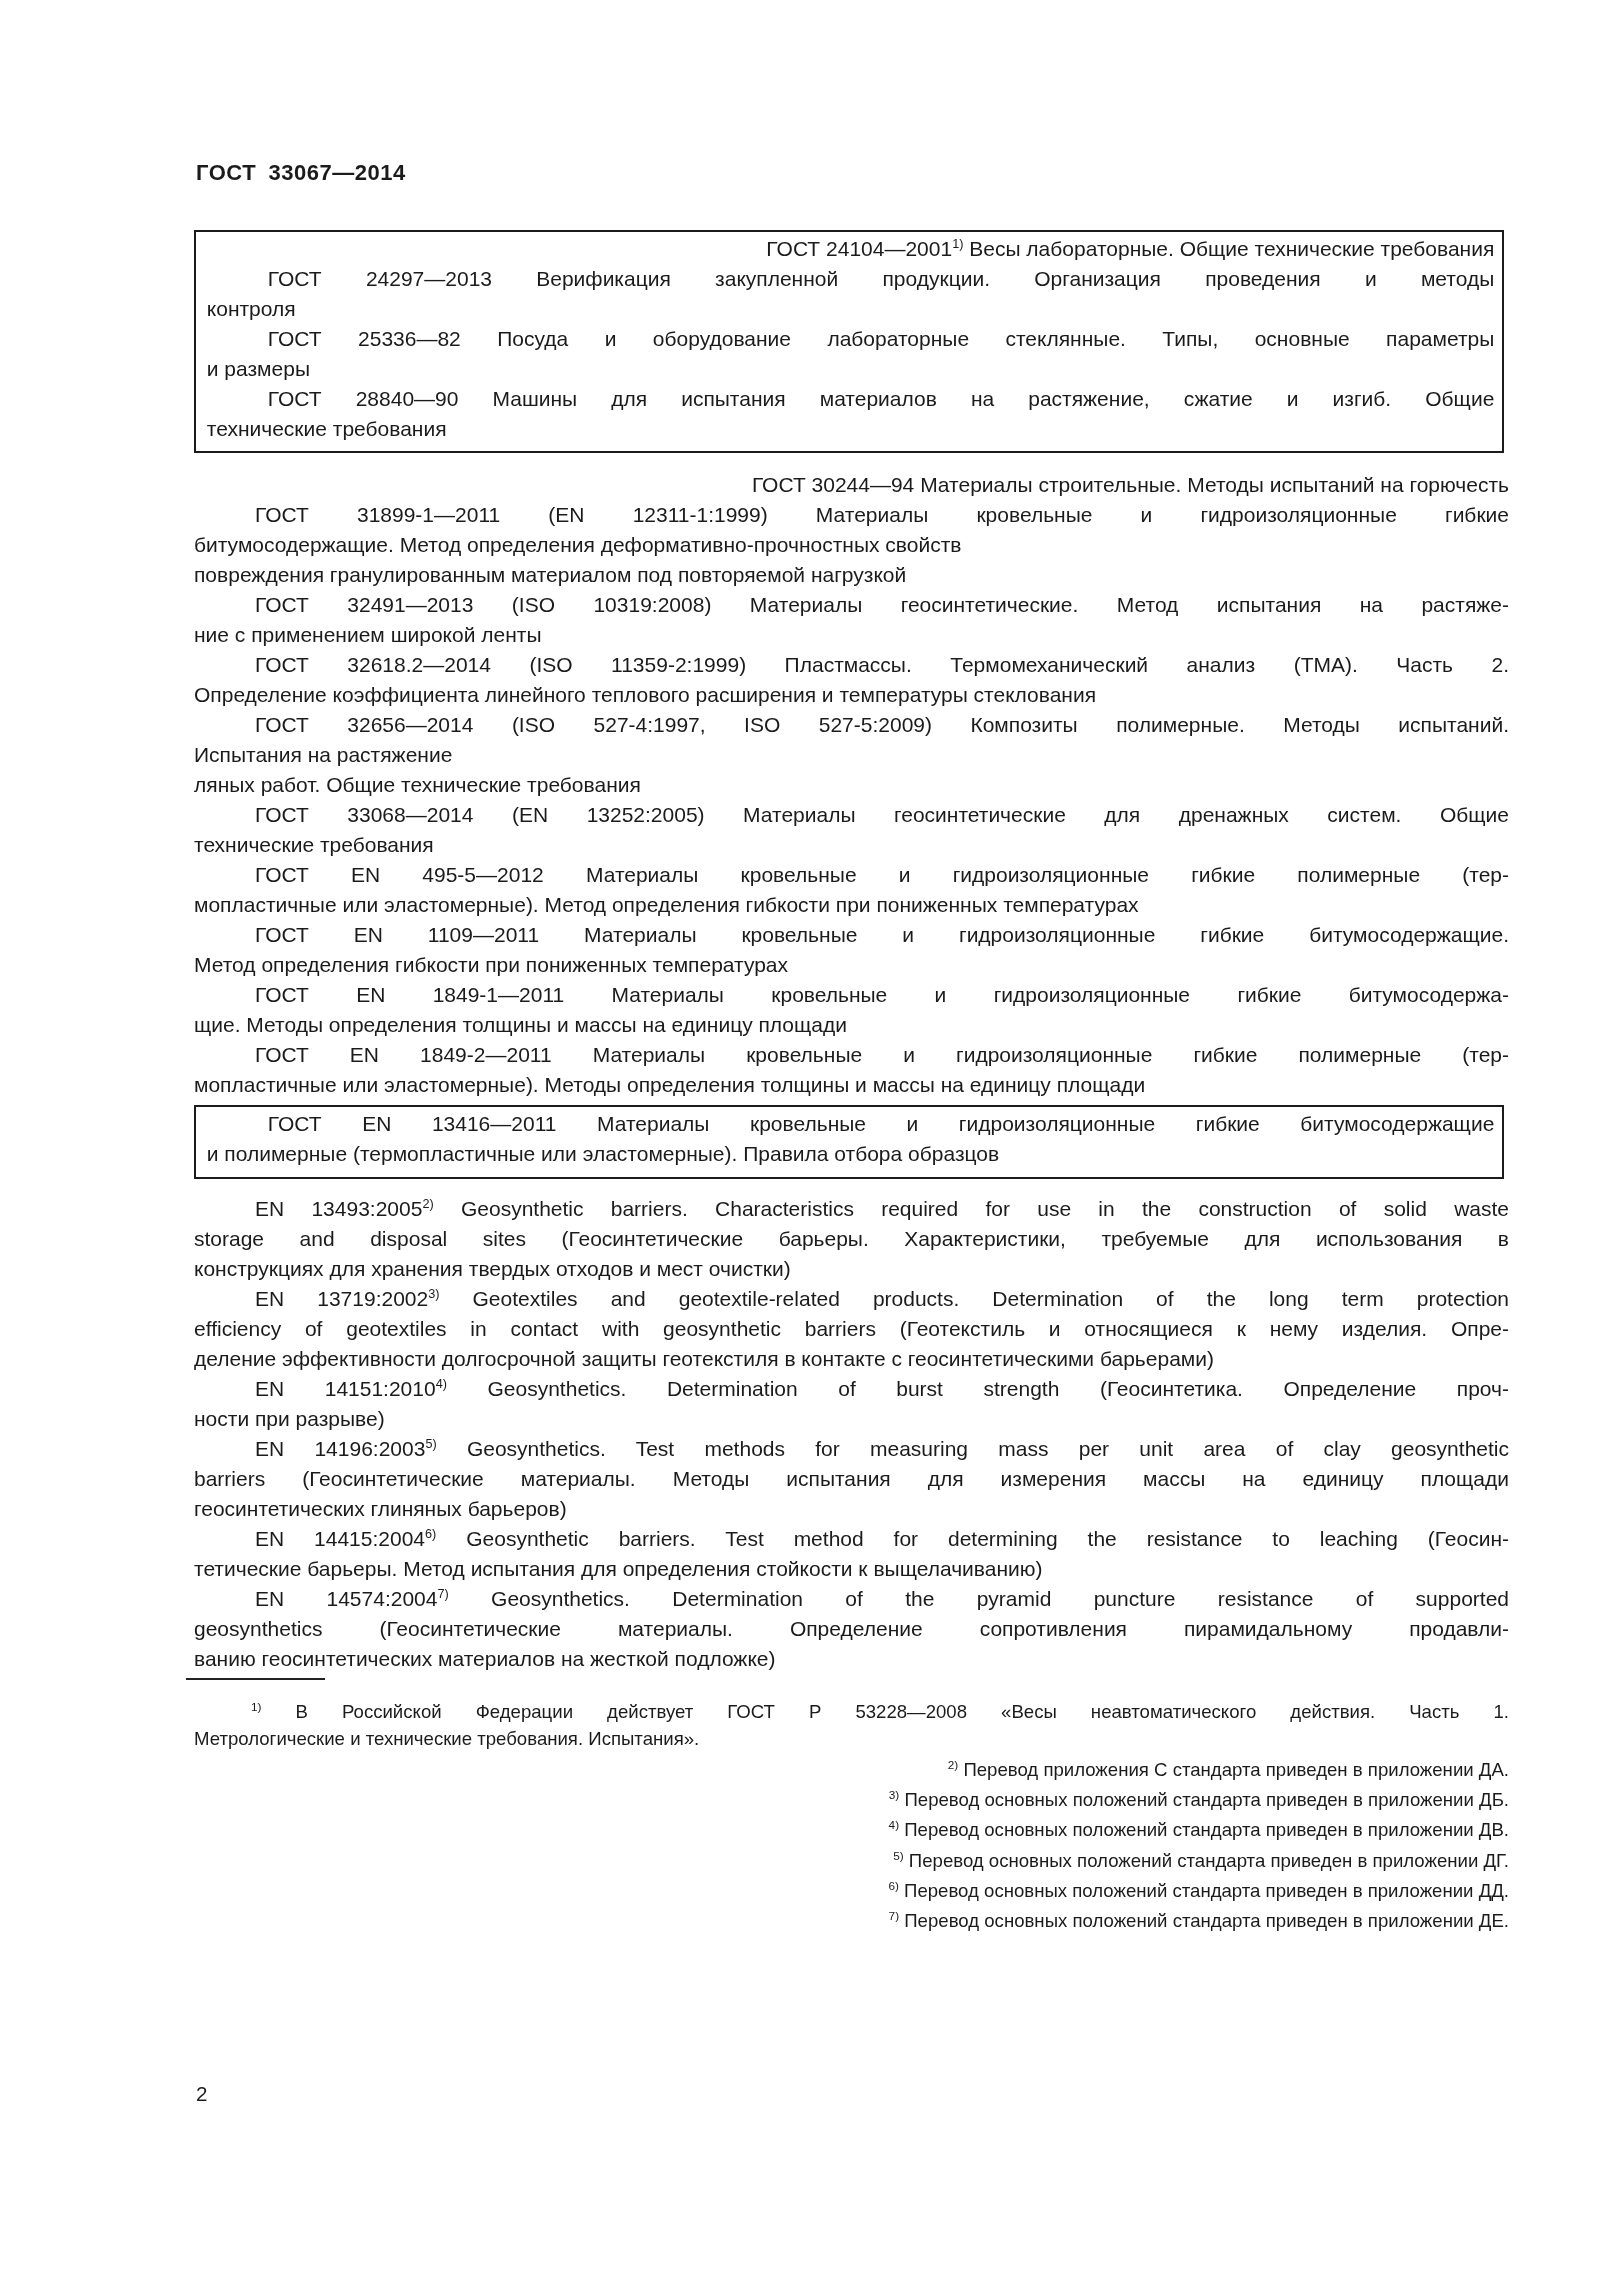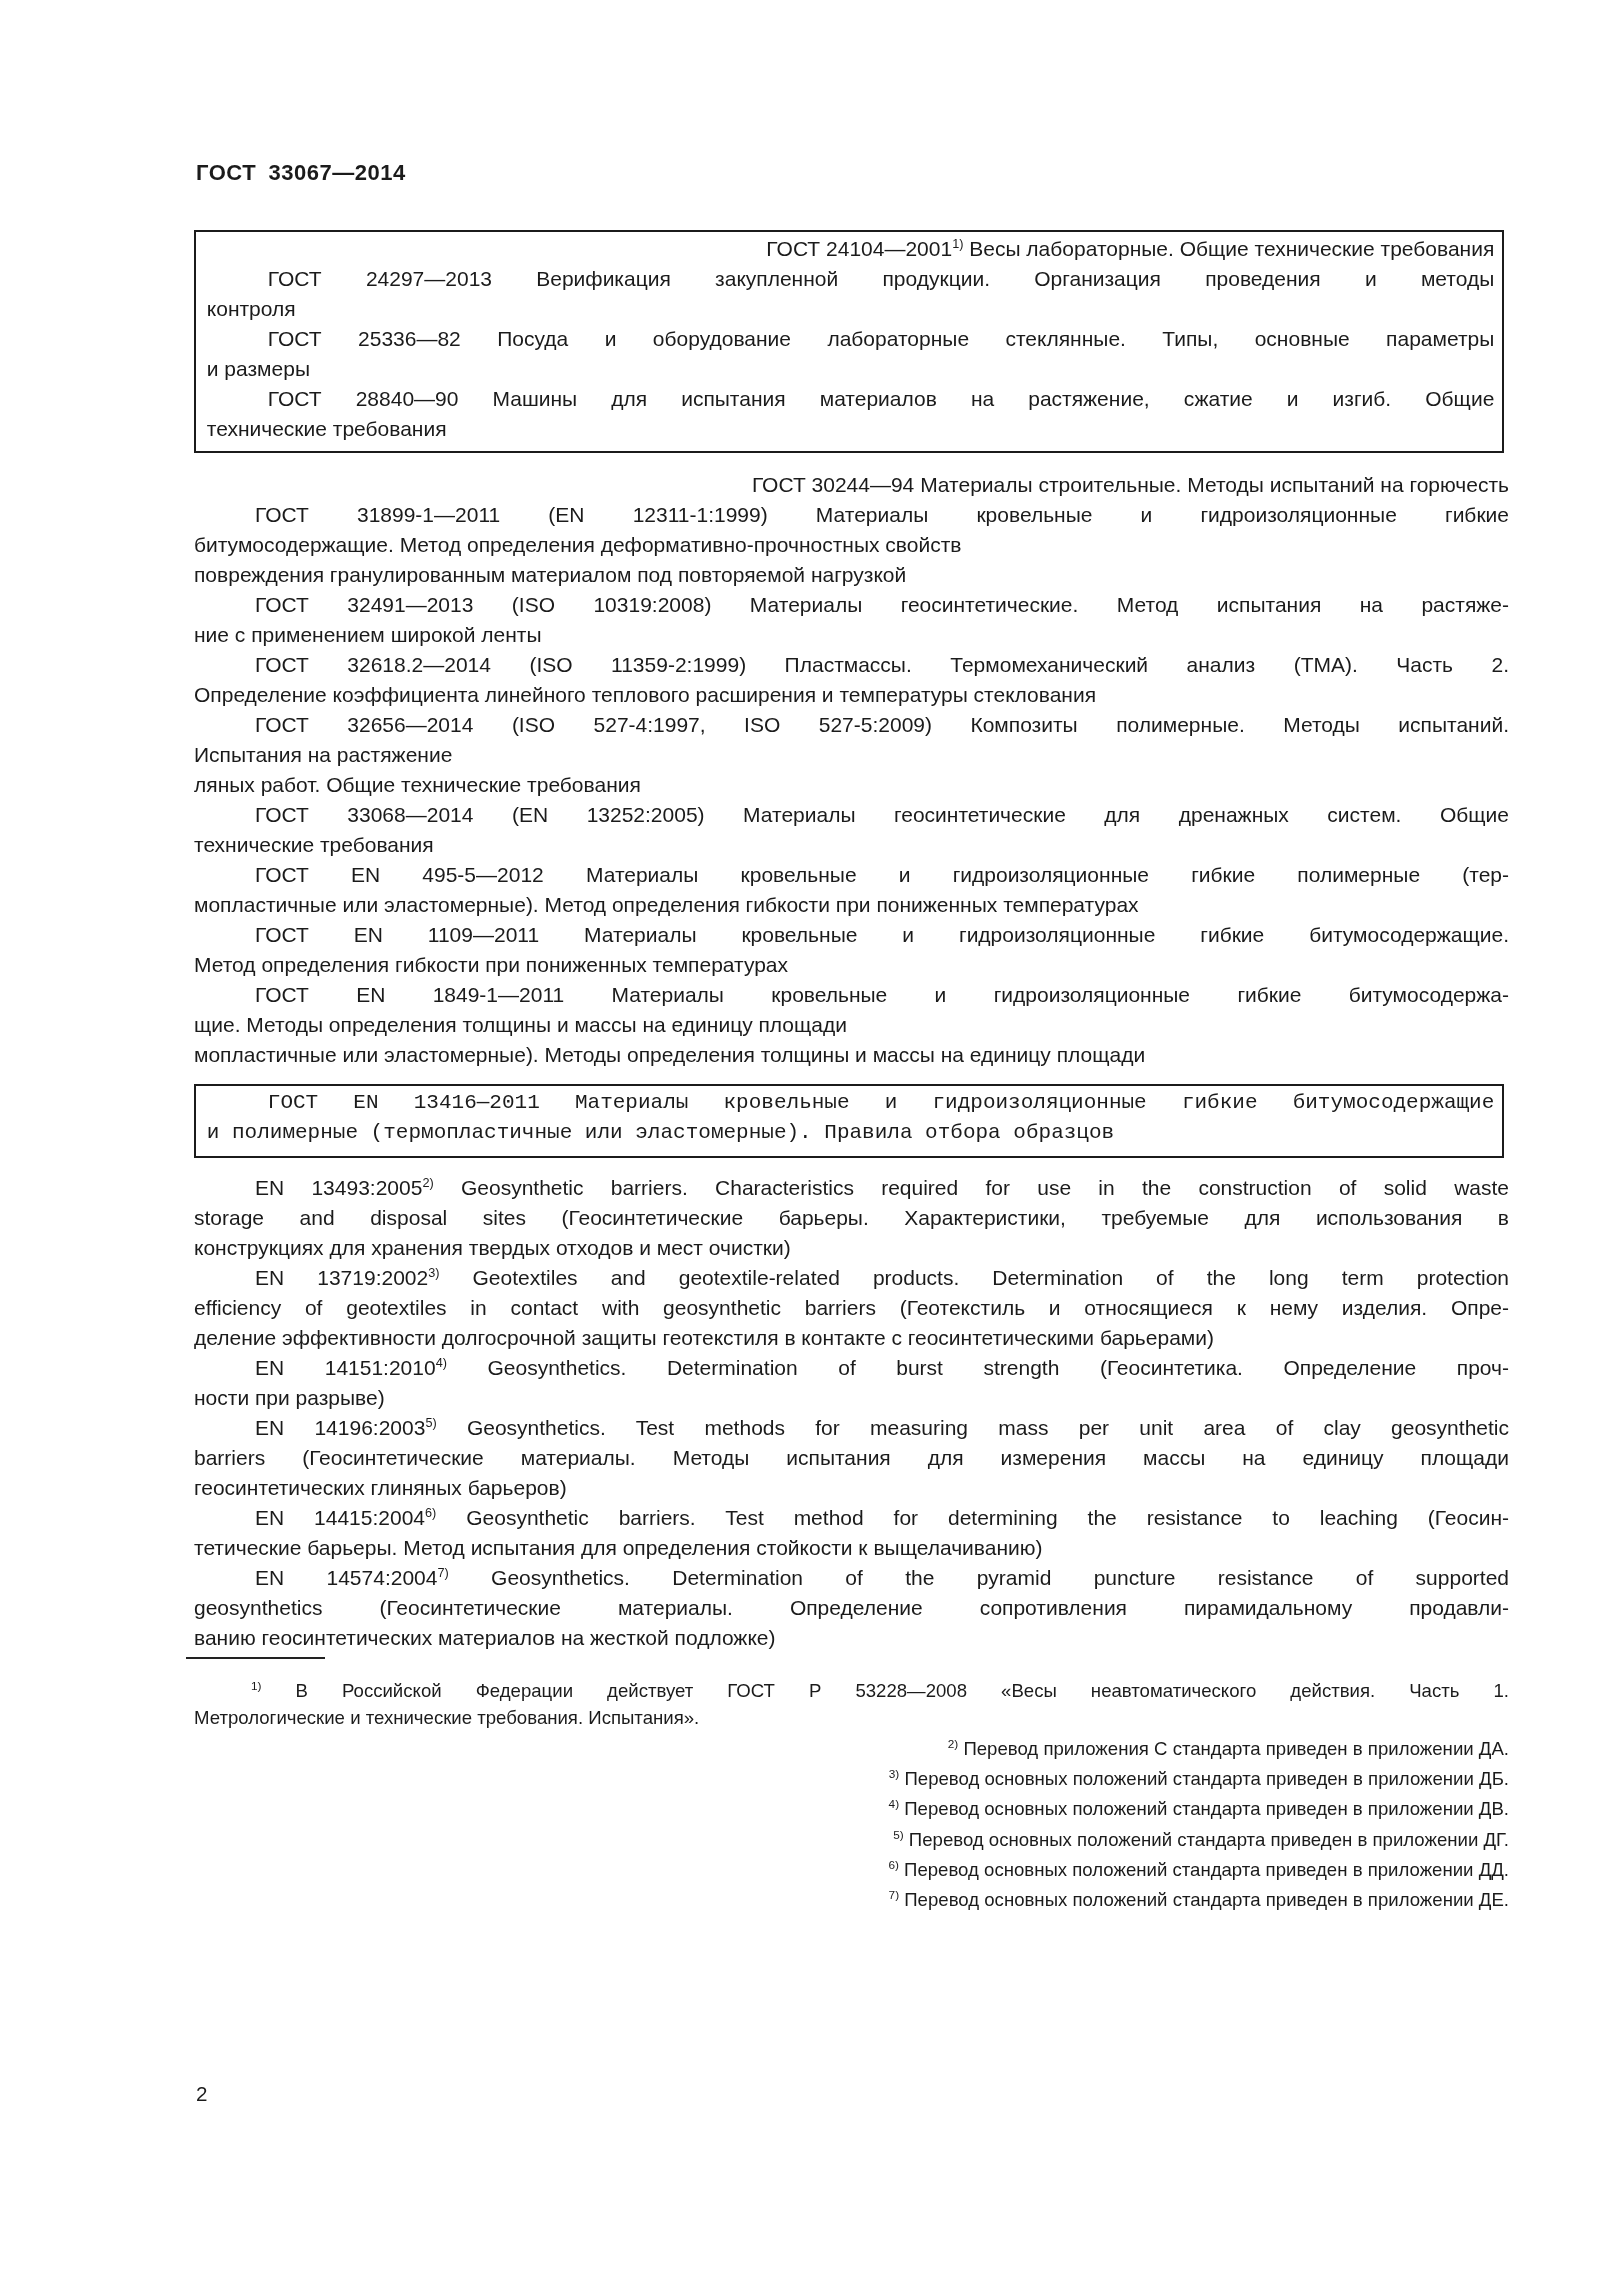--- a/index.html
+++ b/index.html
@@ -10,21 +10,21 @@
       letter-spacing:0.5px;word-spacing:5.9px;}
   
   .ln{font-size:21px;line-height:30px;text-align:left;white-space:normal;}
   .ln.j{text-align:justify;text-align-last:justify;-moz-text-align-last:justify;}
   .ln.ind{text-indent:61px;text-align:right;}
   .ln sup{font-size:12.7px;line-height:0;}
   .para{margin:0;}
   .box{border:2.9px solid #1b1b1b;padding:2px 7.8px 7.8px 10.8px;margin-right:4.9px;}
   [data-name="boxed-gost-references-1"]{margin-top:44px;}
   [data-name="gost-references"]{margin-top:16.7px;}
-  [data-name="boxed-gost-references-2"]{margin-top:14px;font-family:Liberation Mono, monospace;}
+  [data-name="boxed-gost-references-2"]{margin-top:5px;}
   [data-name="en-references"]{margin-top:15.7px;}
   .sep{width:139px;border:none;border-top:2px solid #222;margin:3.9px 0 17.6px -7.8px;}
   #footnotes .ln{font-size:18.6px;line-height:27.4px;}
   #footnotes .ln.ind{text-indent:57px;}
   #footnotes .ln sup{font-size:11.8px;}
   .fn-para{margin:0 0 2.9px 0;}
   .pagenum{position:absolute;left:196px;top:2082px;font-size:20.6px;}
 </style>
 </head>
 <body>
@@ -86,20 +86,21 @@
           </div>
           <div class="para" data-name="reference-entry">
             <div class="ln ind j" data-name="text-line">ГОСТ EN 1109—2011 Материалы кровельные и гидроизоляционные гибкие битумосодержащие.</div>
             <div class="ln" data-name="text-line">Метод определения гибкости при пониженных температурах</div>
           </div>
           <div class="para" data-name="reference-entry">
             <div class="ln ind j" data-name="text-line">ГОСТ EN 1849-1—2011 Материалы кровельные и гидроизоляционные гибкие битумосодержа-</div>
             <div class="ln" data-name="text-line">щие. Методы определения толщины и массы на единицу площади</div>
           </div>
           <div class="para" data-name="reference-entry">
+            <div class="ln ind j" data-name="text-line">ГОСТ EN 1849-2—2011 Материалы кровельные и гидроизоляционные гибкие полимерные (тер-</div>
             <div class="ln" data-name="text-line">мопластичные или эластомерные). Методы определения толщины и массы на единицу площади</div>
           </div>
         </div>
         <div class="box" data-name="boxed-gost-references-2">
           <div class="para" data-name="reference-entry">
             <div class="ln ind j" data-name="text-line">ГОСТ EN 13416—2011 Материалы кровельные и гидроизоляционные гибкие битумосодержащие</div>
             <div class="ln" data-name="text-line">и полимерные (термопластичные или эластомерные). Правила отбора образцов</div>
           </div>
         </div>
         <div class="plain" data-name="en-references">

